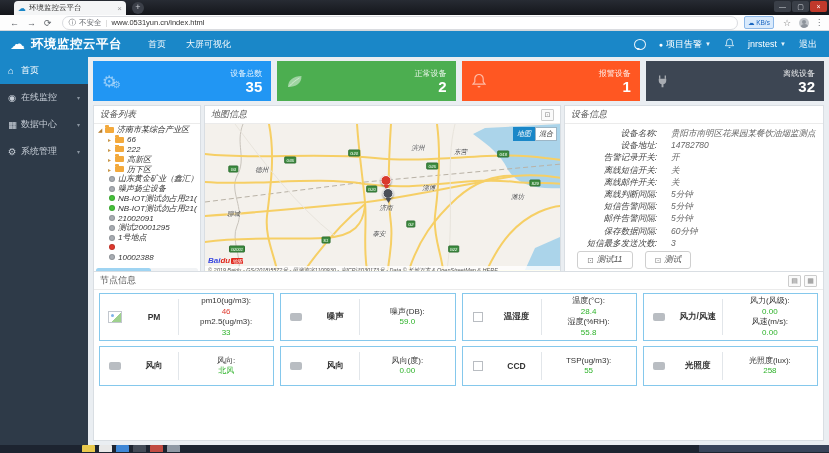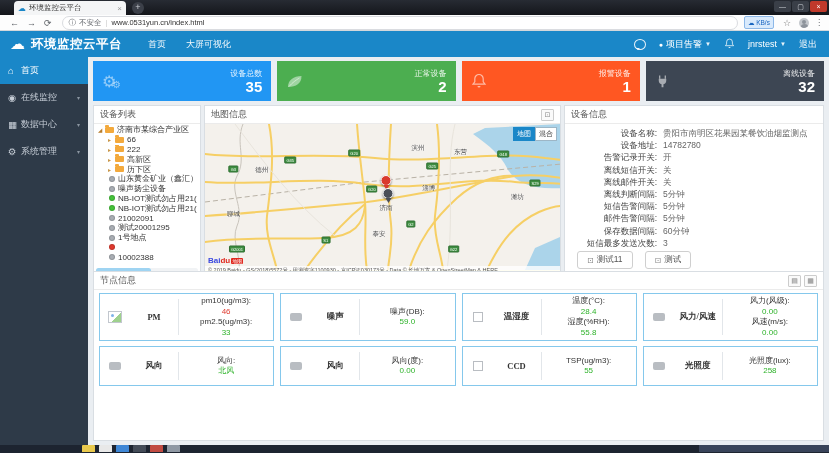--- a/index.html
+++ b/index.html
@@ -60,21 +60,21 @@
   .stat-icon .g2{font-size:10px;color:rgba(255,255,255,.6);margin-left:-4px;margin-top:7px;}
   .stat-text{margin-left:auto;text-align:right;}
   .stat-label{font-size:8px;opacity:.9;line-height:10px;}
   .stat-value{font-size:15px;line-height:15px;font-weight:bold;}
 
   .panel{background:#fff;border:1px solid #d9dee3;box-sizing:border-box;}
   .p-header{height:17px;border-bottom:1px solid #ebebeb;font-size:9px;color:#555;display:flex;align-items:center;padding:0 6px;}
   .p-tools{margin-left:auto;display:flex;gap:3px;}
   .tool-box{width:11px;height:10px;border:1px solid #ccc;border-radius:1px;font-size:7px;line-height:10px;text-align:center;color:#888;background:#fafafa;}
 
-  .mid-row{position:absolute;left:5px;top:48px;right:5px;height:171px;display:flex;gap:3px;}
+  .mid-row{position:absolute;left:5px;top:48px;right:5px;height:171px;display:flex;gap:3px;font-style:italic;}
 
   
   .device-list{width:108px;flex:none;position:relative;}
   .tree{position:absolute;left:2px;right:2px;top:19px;bottom:8px;overflow:hidden;}
   .t-row{height:9.8px;display:flex;align-items:center;white-space:nowrap;overflow:hidden;}
   .t-caret{flex:none;width:7px;font-size:6px;color:#c9974a;}
   .t-caret.root{color:#b87d2c;font-size:5.5px;}
   .t-folder{flex:none;width:9px;height:6px;background:#f3a93c;border-radius:1px;position:relative;margin-right:3px;}
   .t-folder::before{content:"";position:absolute;top:-2px;left:0;width:4px;height:2px;background:#f3a93c;border-radius:1px 1px 0 0;}
   .t-dot{flex:none;width:6px;height:6px;border-radius:50%;margin:0 3px 0 1px;border:1px solid rgba(0,0,0,.15);box-sizing:border-box;}
@@ -103,35 +103,35 @@
   .baidu-logo{position:absolute;left:3px;bottom:10px;font-size:8px;font-weight:bold;display:flex;align-items:center;}
   .baidu-logo .b1{color:#3a48e0;}
   .baidu-logo .b2{color:#e0281e;}
   .bd-map-badge{background:#e0281e;color:#fff;font-size:5px;padding:0 1px;margin-left:1px;border-radius:1px;font-weight:normal;}
 
   
   .device-info{flex:1;position:relative;}
   .fields{position:absolute;left:4px;right:4px;top:21px;}
   .f-row{display:flex;height:12.2px;line-height:12.2px;font-size:8.5px;}
   .f-label{width:88px;text-align:right;color:#444;flex:none;}
-  .f-value{margin-left:6px;color:#666;white-space:nowrap;overflow:hidden;flex:1;}
+  .f-value{margin-left:14px;color:#666;white-space:nowrap;overflow:hidden;flex:1;}
   .btn-row{position:absolute;left:12px;bottom:6px;display:flex;gap:12px;}
   .btn{display:flex;align-items:center;gap:3px;border:1px solid #cfcfcf;border-radius:3px;background:#fff;font-size:8.5px;color:#555;padding:2px 9px;}
   .btn .bi{font-size:8px;color:#888;}
 
   
   .nodes-panel{position:absolute;left:5px;top:214px;right:5px;height:170px;}
   .cards-grid{position:absolute;left:5px;right:5px;top:21px;bottom:4px;display:grid;grid-template-columns:repeat(4,1fr);grid-template-rows:48px 40px 40px;gap:5px 6px;}
   .node-card{border:1px solid #85c8ec;background:#fff;display:flex;align-items:center;box-sizing:border-box;overflow:hidden;}
   .nc-icon{width:30px;flex:none;display:flex;justify-content:center;}
   .ni-solid{width:12px;height:8px;background:#b9bdc2;border-radius:2px;}
   .ni-outline{width:8px;height:8px;border:1px solid #b9bdc2;background:#fff;}
   .ni-image{width:12px;height:10px;border:1px solid #c2c7ce;background:linear-gradient(135deg,#fff 55%,#9fd18e 56%);position:relative;}
   .ni-image::before{content:"";position:absolute;left:2px;top:2px;width:3px;height:3px;border-radius:50%;background:#7fb3e8;}
-  .nc-name{width:48px;flex:none;font-size:8.5px;font-weight:bold;color:#333;text-align:center;white-space:nowrap;font-family:Liberation Serif, serif;}
+  .nc-name{width:48px;flex:none;font-size:8.5px;font-weight:bold;color:#333;text-align:center;white-space:nowrap;}
   .nc-div{width:0;border-left:1px solid #e2e6ea;align-self:stretch;margin:5px 0;}
   .nc-metrics{flex:1;text-align:center;font-size:8px;color:#333;}
   .nc-metrics .ml{line-height:10.5px;}
   .nc-metrics .mv{line-height:10.5px;}
 
   
   .taskbar{position:absolute;left:0;bottom:0;width:100%;height:8px;background:#1d2430;display:flex;align-items:flex-start;}
   .tb-ic{width:13px;height:7px;margin-right:4px;border-radius:1px 1px 0 0;}
   .tb-tray{margin-left:auto;width:130px;height:7px;background:#39445a;}
 </style>

